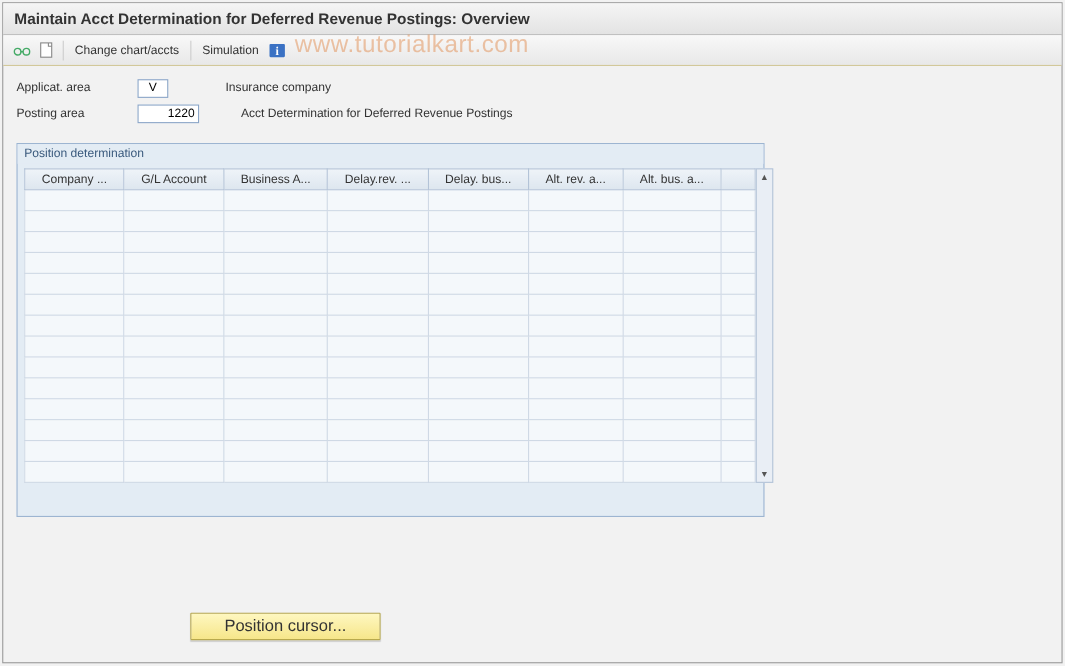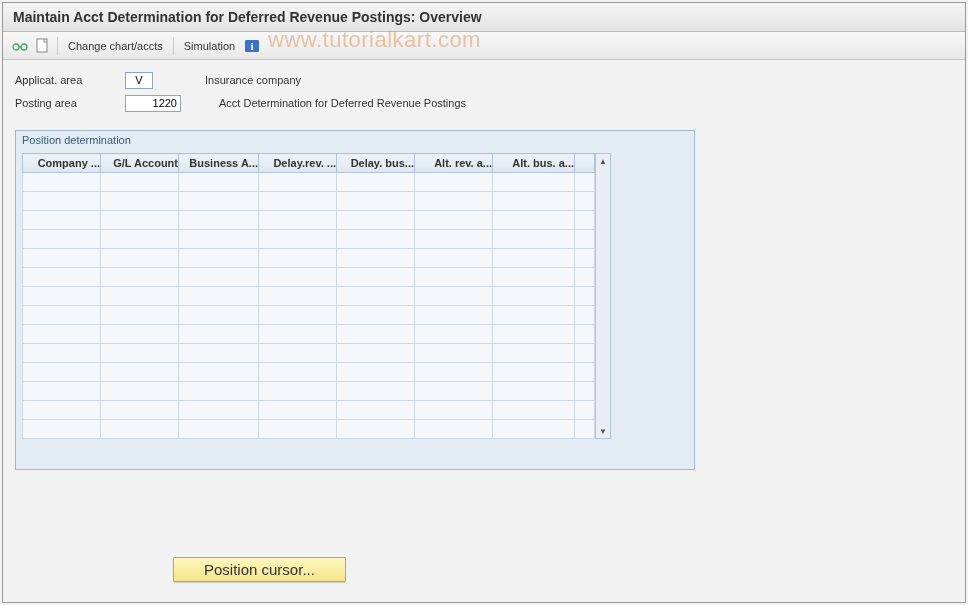--- a/index.html
+++ b/index.html
@@ -138,24 +138,24 @@
       cursor: pointer;
     }
     table.grid {
       border-collapse: collapse;
       background: #fff;
       table-layout: fixed;
     }
     table.grid th {
       background: linear-gradient(#eef3f8,#dde6ef);
       border: 1px solid #b3c3d7;
-      font-weight: bold;
-      font-size: 11px;
-      color: #333;
-      padding: 3px 0;
+      font-weight: normal;
+      font-size: 11px;
+      color: #333;
+      padding: 3px 15px;
       text-align: right;
       white-space: nowrap;
       overflow: hidden;
       height: 18px;
     }
     table.grid td {
       border: 1px solid #cfd9e5;
       height: 19px;
       background: #f4f8fb;
     }

